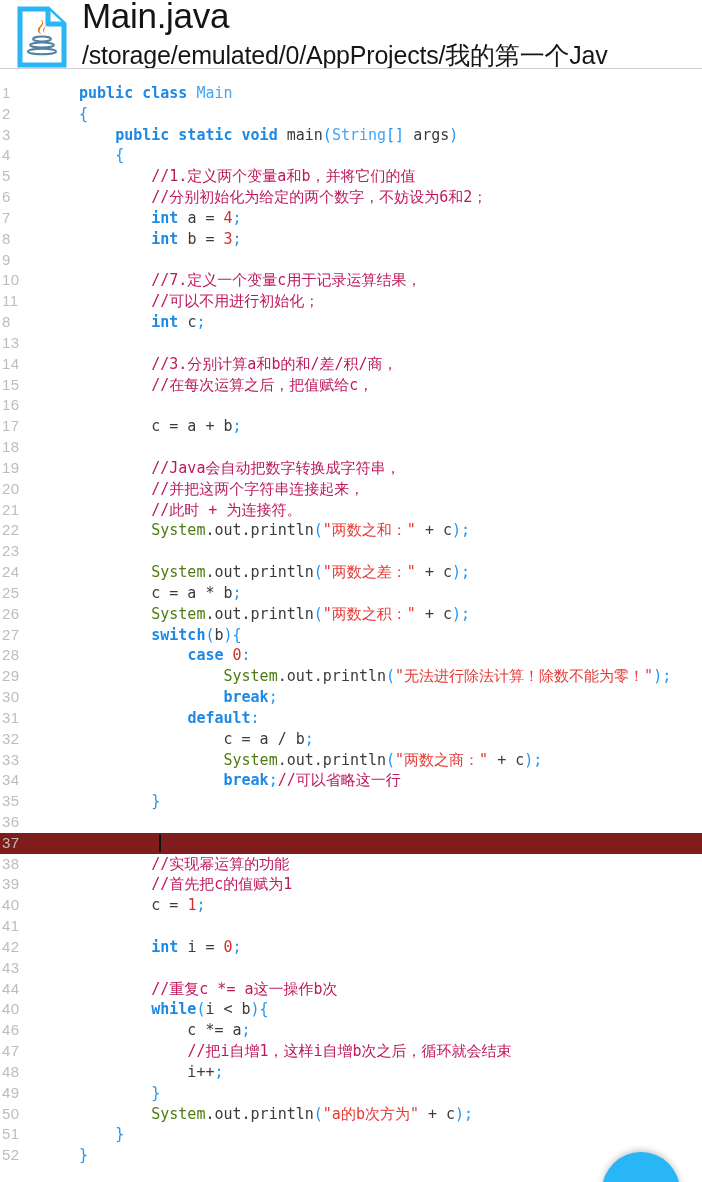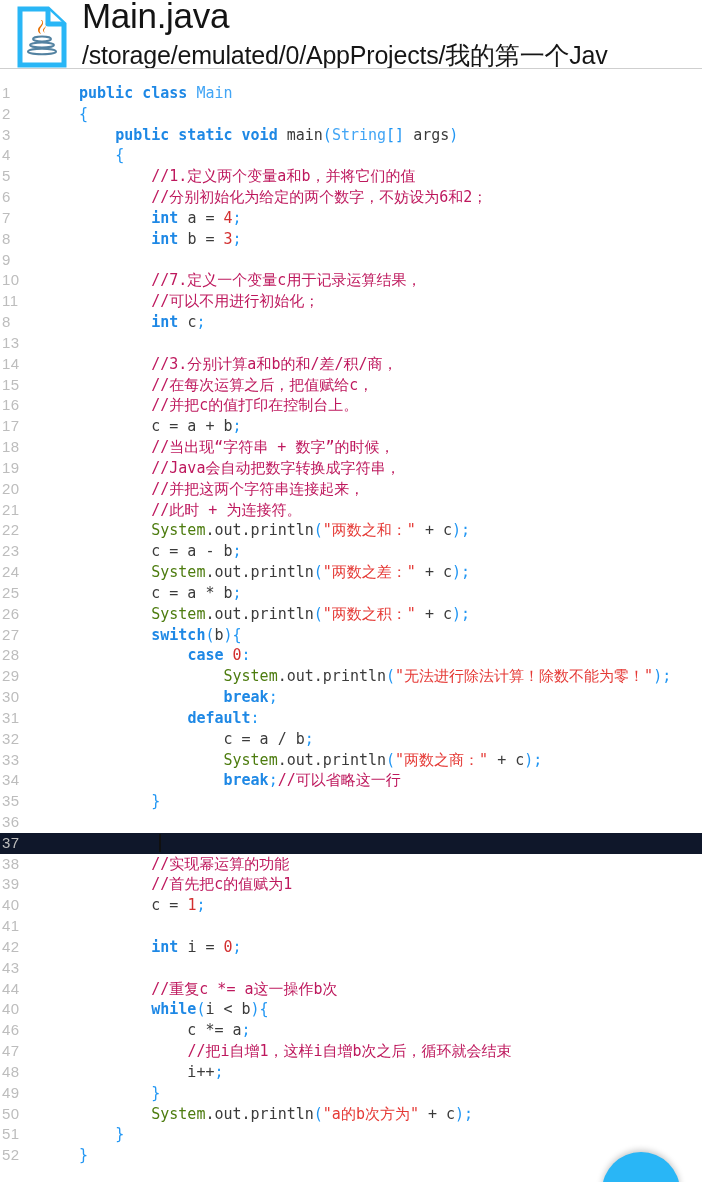--- a/index.html
+++ b/index.html
@@ -70,21 +70,21 @@
   }
   .code-line {
     position: relative;
     height: 20.83px;
     line-height: 20.83px;
     white-space: pre;
     font-family: "DejaVu Sans Mono", monospace;
     font-size: 15px;
   }
   .code-line.active {
-    background: #0f172a;
+    background: #7f1d1d;
   }
   .gutter {
     position: absolute;
     left: 0;
     top: 0;
     width: 40px;
     text-align: left;
     padding-left: 2px;
     box-sizing: border-box;
     color: #bdbdbd;
@@ -164,28 +164,28 @@
     <div class="code-line"><span class="gutter">6</span><span class="content"><span class="pln">        </span><span class="cmt">//分别初始化为给定的两个数字，不妨设为6和2；</span></span></div>
     <div class="code-line"><span class="gutter">7</span><span class="content"><span class="pln">        </span><span class="kw">int </span><span class="pln">a </span><span class="pln">= </span><span class="num">4</span><span class="pun">;</span></span></div>
     <div class="code-line"><span class="gutter">8</span><span class="content"><span class="pln">        </span><span class="kw">int </span><span class="pln">b </span><span class="pln">= </span><span class="num">3</span><span class="pun">;</span></span></div>
     <div class="code-line"><span class="gutter">9</span><span class="content"></span></div>
     <div class="code-line"><span class="gutter">10</span><span class="content"><span class="pln">        </span><span class="cmt">//7.定义一个变量c用于记录运算结果，</span></span></div>
     <div class="code-line"><span class="gutter">11</span><span class="content"><span class="pln">        </span><span class="cmt">//可以不用进行初始化；</span></span></div>
     <div class="code-line"><span class="gutter">8</span><span class="content"><span class="pln">        </span><span class="kw">int </span><span class="pln">c</span><span class="pun">;</span></span></div>
     <div class="code-line"><span class="gutter">13</span><span class="content"></span></div>
     <div class="code-line"><span class="gutter">14</span><span class="content"><span class="pln">        </span><span class="cmt">//3.分别计算a和b的和/差/积/商，</span></span></div>
     <div class="code-line"><span class="gutter">15</span><span class="content"><span class="pln">        </span><span class="cmt">//在每次运算之后，把值赋给c，</span></span></div>
-    <div class="code-line"><span class="gutter">16</span><span class="content"><span class="pln">        </span><span class="cmt">//并把c的值打印在控制台上。</span></span></div>
+    <div class="code-line"><span class="gutter">16</span><span class="content"><span class="pln">        </span></span></div>
     <div class="code-line"><span class="gutter">17</span><span class="content"><span class="pln">        c = a + b</span><span class="pun">;</span></span></div>
-    <div class="code-line"><span class="gutter">18</span><span class="content"><span class="pln">        </span><span class="cmt">//当出现“字符串 + 数字”的时候，</span></span></div>
+    <div class="code-line"><span class="gutter">18</span></div>
     <div class="code-line"><span class="gutter">19</span><span class="content"><span class="pln">        </span><span class="cmt">//Java会自动把数字转换成字符串，</span></span></div>
     <div class="code-line"><span class="gutter">20</span><span class="content"><span class="pln">        </span><span class="cmt">//并把这两个字符串连接起来，</span></span></div>
     <div class="code-line"><span class="gutter">21</span><span class="content"><span class="pln">        </span><span class="cmt">//此时 + 为连接符。</span></span></div>
     <div class="code-line"><span class="gutter">22</span><span class="content"><span class="pln">        </span><span class="sys">System</span><span class="pln">.out.println</span><span class="pun">(</span><span class="str">"两数之和："</span><span class="pln"> + c</span><span class="pun">);</span></span></div>
-    <div class="code-line"><span class="gutter">23</span><span class="content"><span class="pln">        c = a - b</span><span class="pun">;</span></span></div>
+    <div class="code-line"><span class="gutter">23</span></div>
     <div class="code-line"><span class="gutter">24</span><span class="content"><span class="pln">        </span><span class="sys">System</span><span class="pln">.out.println</span><span class="pun">(</span><span class="str">"两数之差："</span><span class="pln"> + c</span><span class="pun">);</span></span></div>
     <div class="code-line"><span class="gutter">25</span><span class="content"><span class="pln">        c = a * b</span><span class="pun">;</span></span></div>
     <div class="code-line"><span class="gutter">26</span><span class="content"><span class="pln">        </span><span class="sys">System</span><span class="pln">.out.println</span><span class="pun">(</span><span class="str">"两数之积："</span><span class="pln"> + c</span><span class="pun">);</span></span></div>
     <div class="code-line"><span class="gutter">27</span><span class="content"><span class="pln">        </span><span class="kw">switch</span><span class="pun">(</span><span class="pln">b</span><span class="pun">){</span></span></div>
     <div class="code-line"><span class="gutter">28</span><span class="content"><span class="pln">            </span><span class="kw">case </span><span class="num">0</span><span class="pun">:</span></span></div>
     <div class="code-line"><span class="gutter">29</span><span class="content"><span class="pln">                </span><span class="sys">System</span><span class="pln">.out.println</span><span class="pun">(</span><span class="str">"无法进行除法计算！除数不能为零！"</span><span class="pun">);</span></span></div>
     <div class="code-line"><span class="gutter">30</span><span class="content"><span class="pln">                </span><span class="kw">break</span><span class="pun">;</span></span></div>
     <div class="code-line"><span class="gutter">31</span><span class="content"><span class="pln">            </span><span class="kw">default</span><span class="pun">:</span></span></div>
     <div class="code-line"><span class="gutter">32</span><span class="content"><span class="pln">                c = a / b</span><span class="pun">;</span></span></div>
     <div class="code-line"><span class="gutter">33</span><span class="content"><span class="pln">                </span><span class="sys">System</span><span class="pln">.out.println</span><span class="pun">(</span><span class="str">"两数之商："</span><span class="pln"> + c</span><span class="pun">);</span></span></div>

